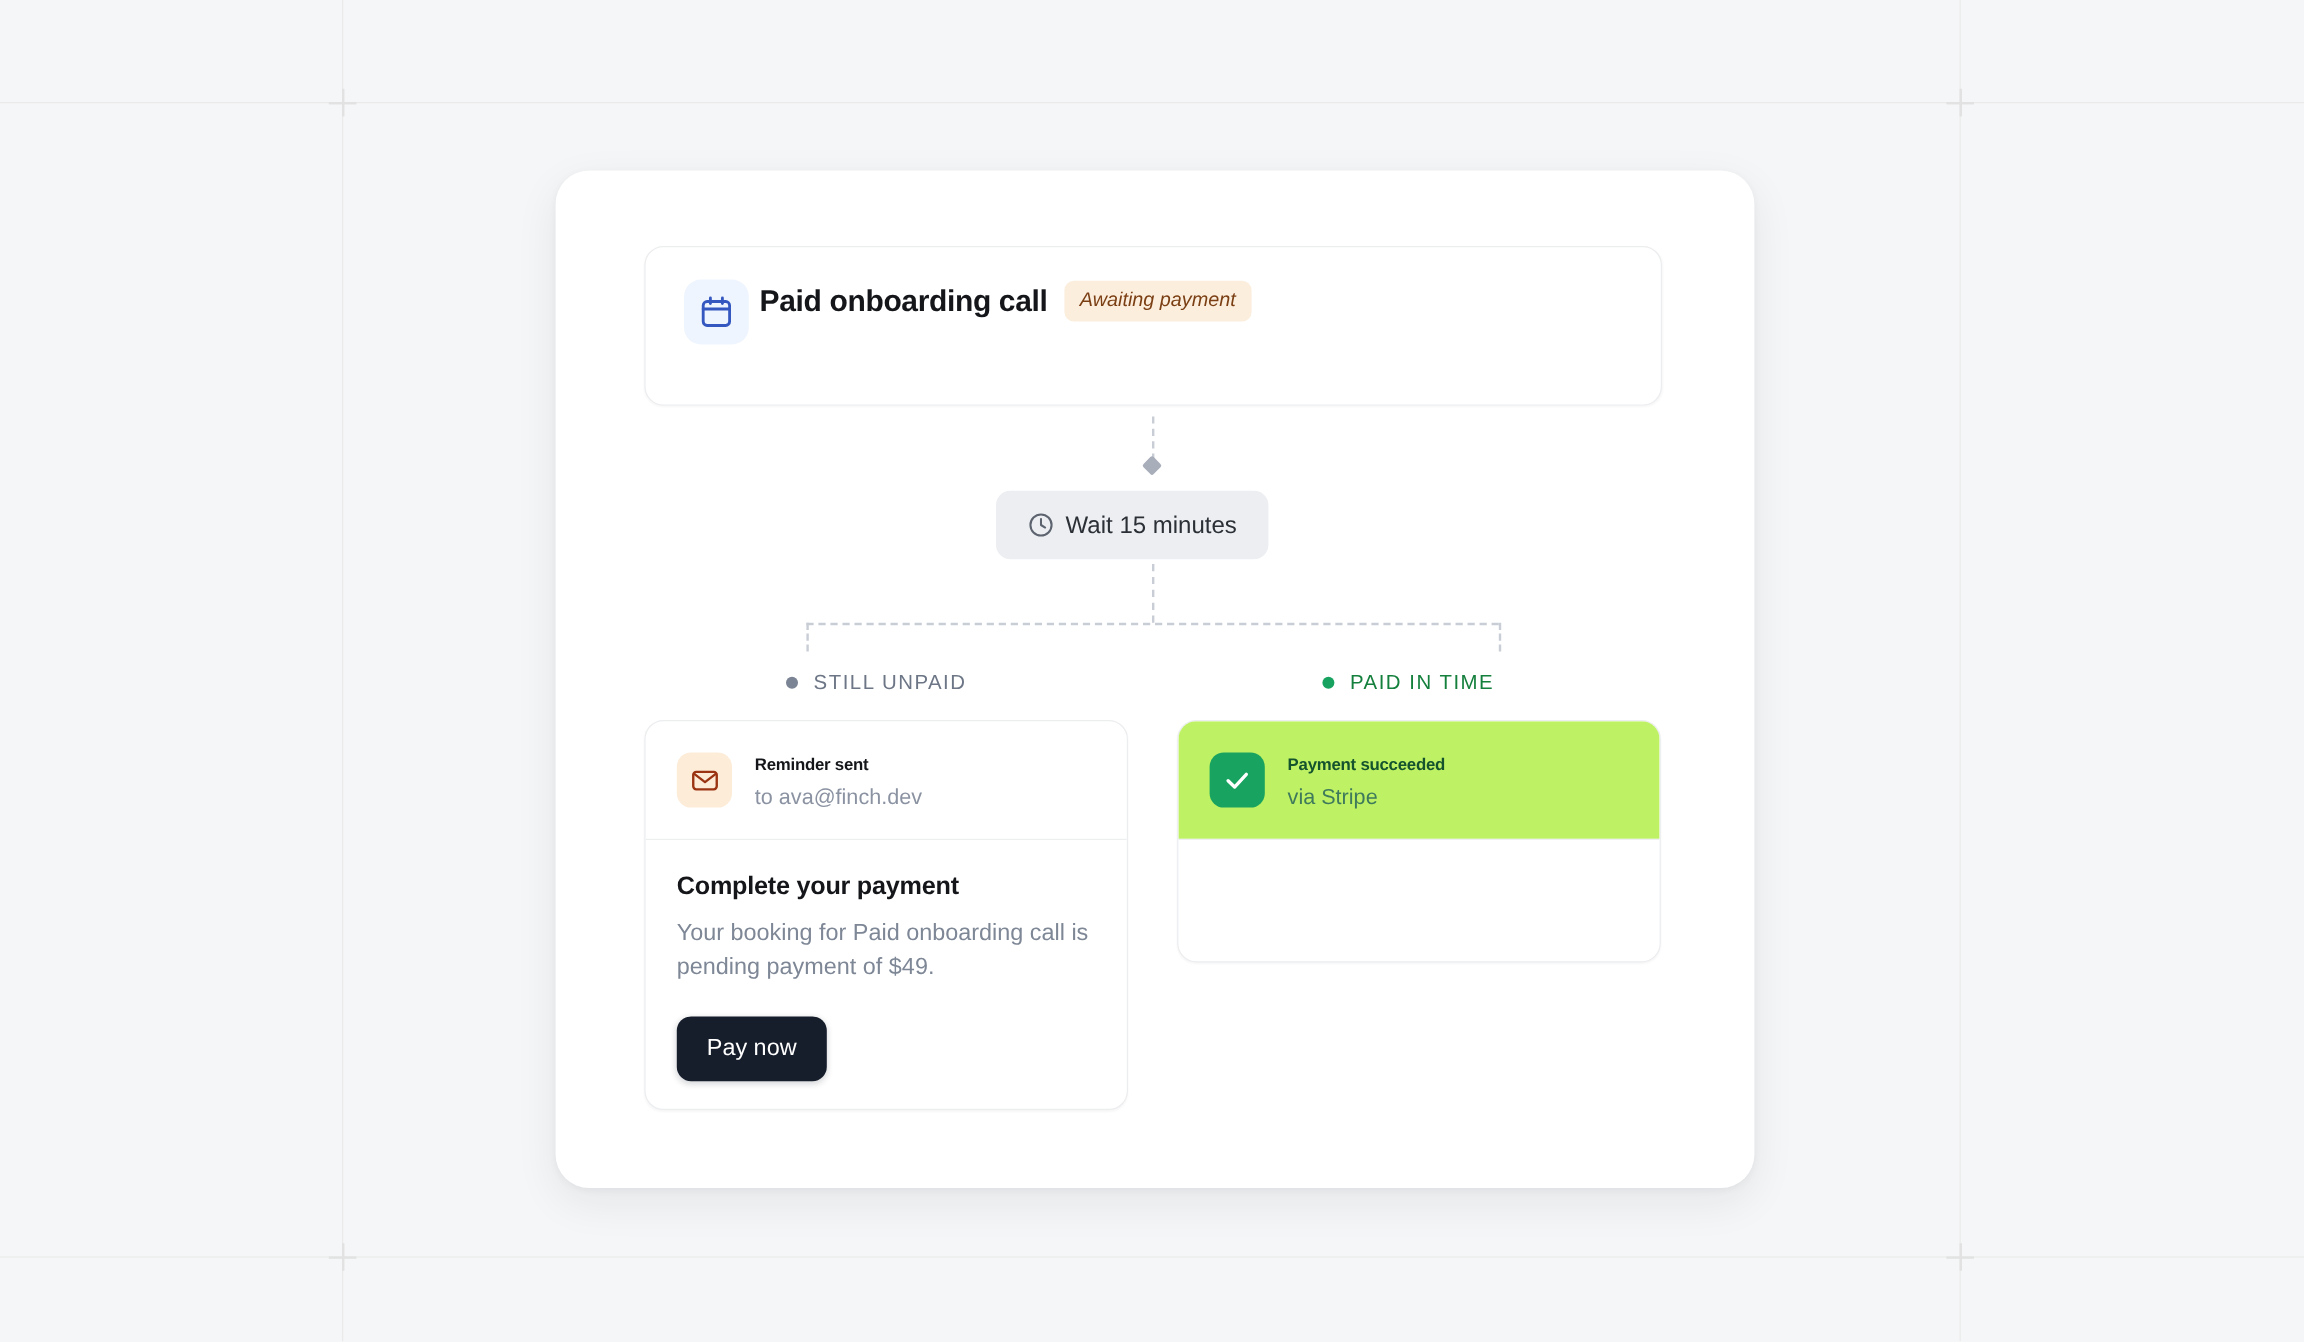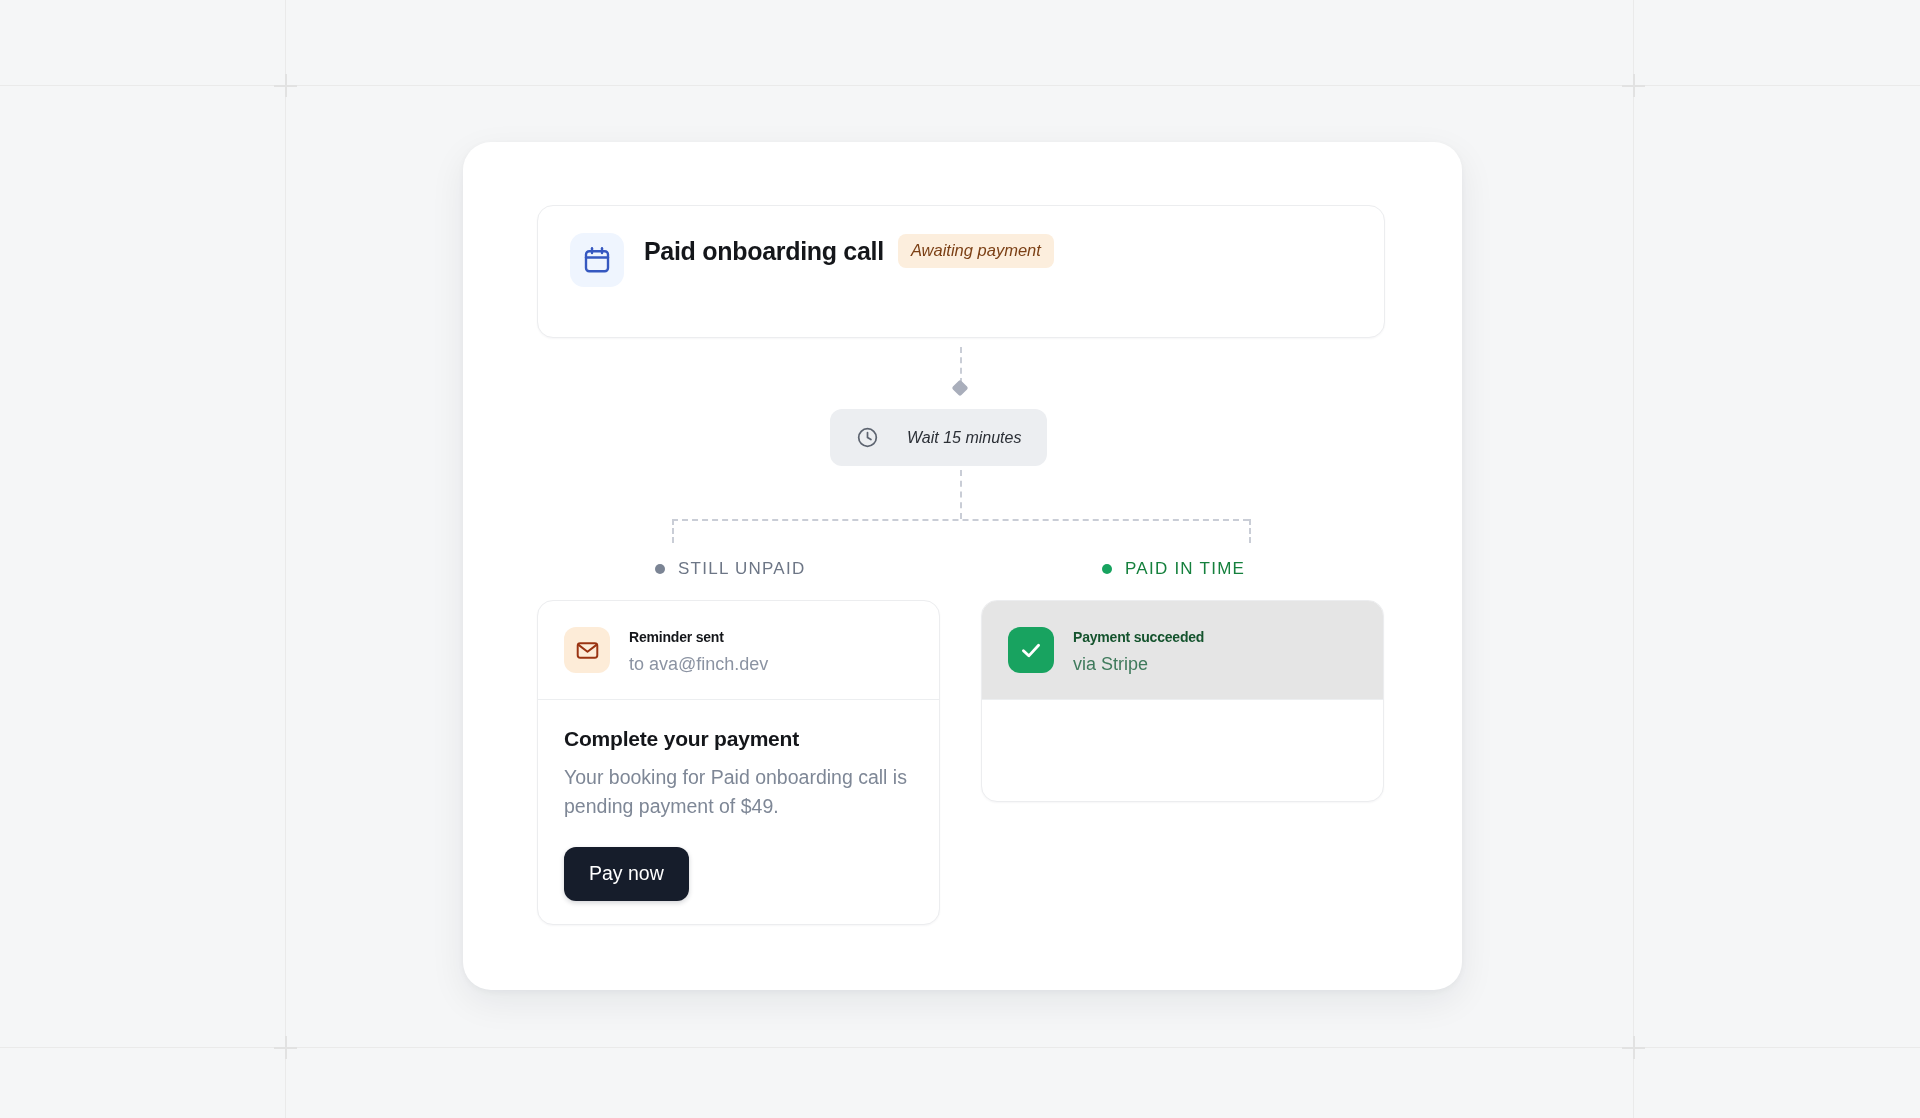--- a/index.html
+++ b/index.html
@@ -35,21 +35,21 @@
   }
 
   
   .booking{left:537px;top:205px;width:848px;height:133px;}
   .booking-inner{display:flex;align-items:flex-start;padding:27px 0 0 32px;}
   .sq-icon{
     width:54px;height:54px;border-radius:14px;flex:none;
     display:flex;align-items:center;justify-content:center;
   }
   .icon-cal{background:#eff5fe;}
-  .booking-text{margin-left:20px;padding-top:1px;}
+  .booking-text{margin-left:9px;padding-top:1px;}
   .row1{display:flex;align-items:center;}
   .booking-title{
     font-size:25px;font-weight:700;color:#14161a;letter-spacing:-.3px;
     line-height:30px;
   }
   .badge{
     margin-left:14px;background:#fceedd;color:#7b3f14;
     font-size:16.5px;line-height:16.5px;font-weight:400;
     padding:8px 13px 9px;border-radius:8px;white-space:nowrap;font-style:italic;
   }
@@ -70,21 +70,21 @@
     position:absolute;width:12px;height:12px;background:#a9aebb;
     transform:rotate(45deg);border-radius:2px;
   }
 
   
   .wait-pill{
     position:absolute;left:830px;top:409px;height:57px;
     display:flex;align-items:center;padding:0 26px;
     background:#eceef1;border-radius:12px;
   }
-  .wait-label{font-size:16px;color:#2b2f36;margin-left:28px;line-height:20px;font-style:italic;}
+  .wait-label{font-size:20px;color:#2b2f36;margin-left:9px;line-height:20px;}
 
   
   .branch-label{
     position:absolute;display:flex;align-items:center;
     font-size:17px;letter-spacing:1.25px;font-weight:400;line-height:17px;
   }
   .branch-dot{width:10px;height:10px;border-radius:50%;margin-right:13px;flex:none;}
   .lbl-unpaid{left:655px;top:560px;color:#6d7686;}
   .lbl-unpaid .branch-dot{background:#7b8494;}
   .lbl-paid{left:1102px;top:560px;color:#15803d;}
@@ -108,21 +108,21 @@
   .body-title{font-size:21px;font-weight:700;color:#14161a;line-height:26px;letter-spacing:-.2px;}
   .body-text{font-size:19.5px;color:#7e8796;line-height:29px;margin-top:11px;max-width:350px;}
   .pay-btn{
     margin-top:26px;display:inline-flex;align-items:center;justify-content:center;
     background:#161d2b;color:#ffffff;font-size:19.5px;line-height:19.5px;
     padding:17px 25px;border-radius:12px;border:none;cursor:pointer;
     box-shadow:0 2px 5px rgba(16,24,40,.18);font-family:inherit;
   }
 
   
-  .row-success{background:#e5e5e5;}
+  .row-success{background:#bef264;}
   .rh-title-green{color:#14532d;}
   .rh-sub-green{color:#3f7a5c;}
   .rh-title-struck{color:#2b2f36;text-decoration:line-through;text-decoration-thickness:2px;}
   .mail-cancel-wrap{position:relative;width:46px;height:46px;flex:none;display:flex;align-items:center;justify-content:center;}
   .x-badge{
     position:absolute;right:-2px;top:-3px;width:24px;height:24px;border-radius:50%;
     background:#fbe3e3;display:flex;align-items:center;justify-content:center;
   }
 </style>
 </head>

